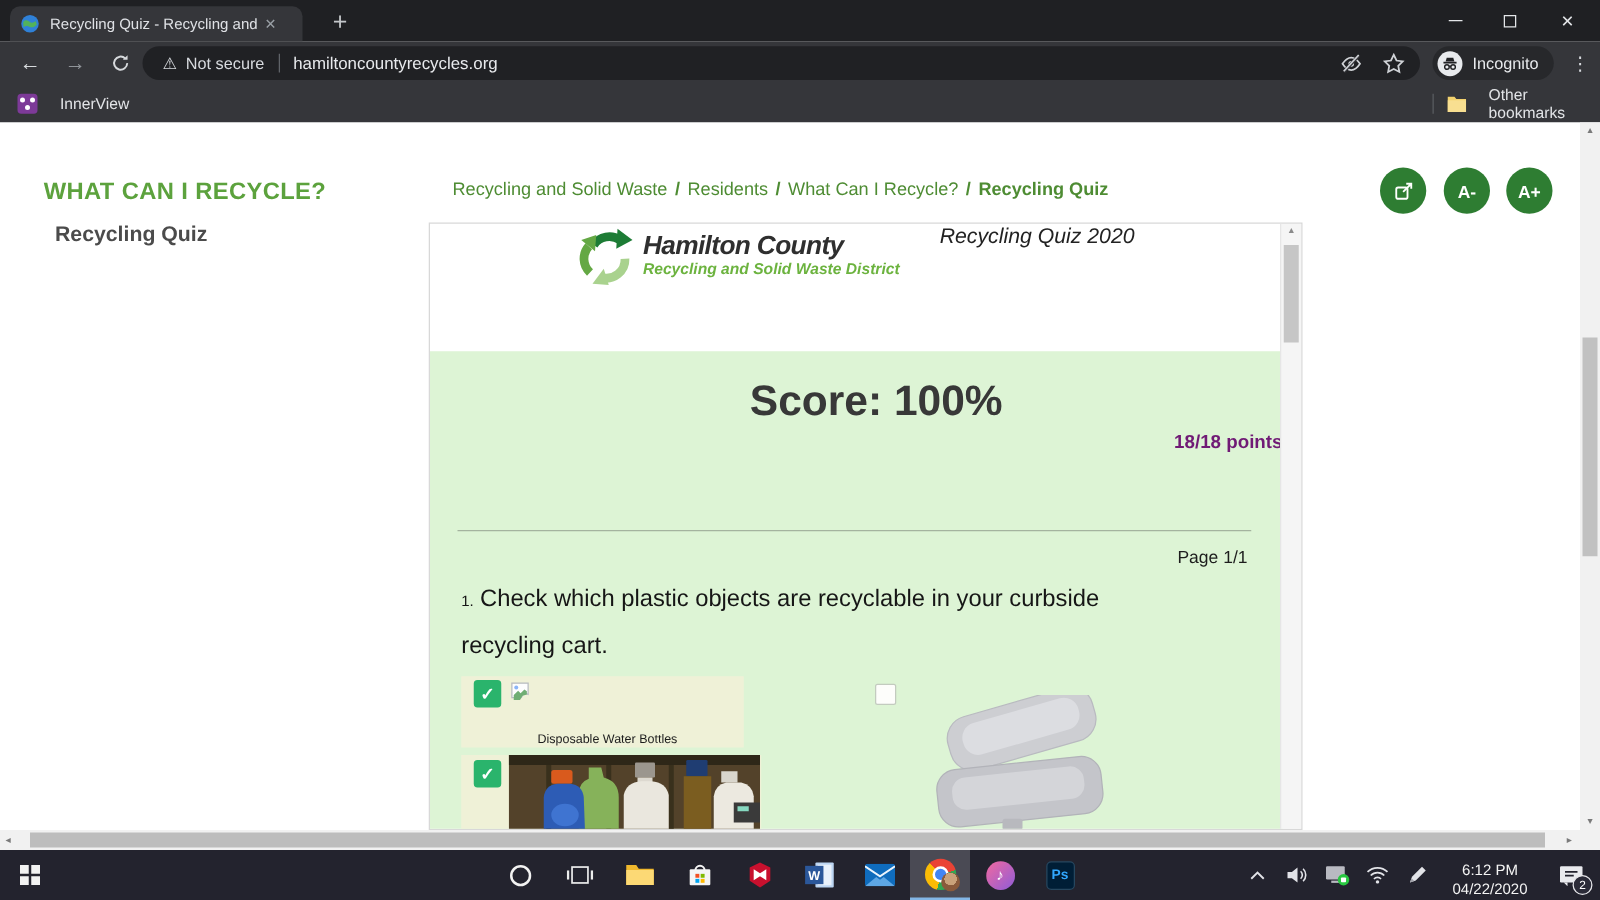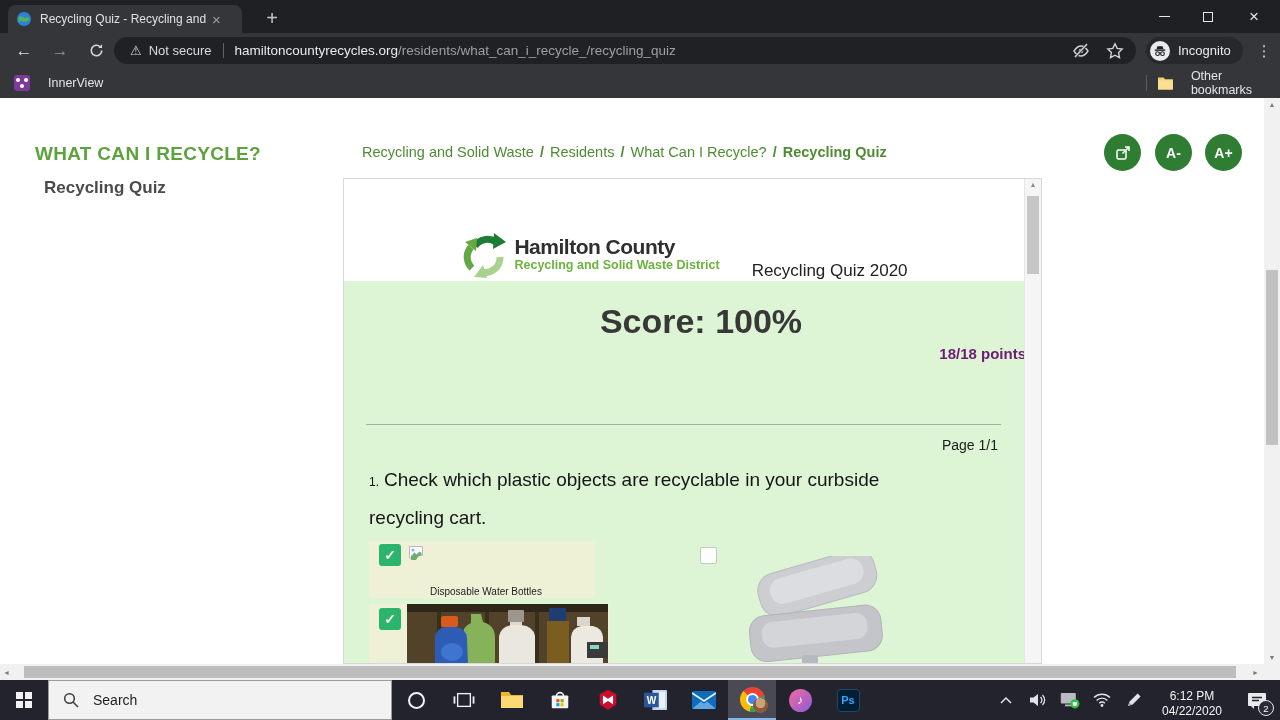--- a/index.html
+++ b/index.html
@@ -59,21 +59,21 @@
   .bc-sep { margin:0 6px; font-weight:700; }
   .bc-current { font-weight:700; }
   .circle-btn { position:absolute; top:36px; width:37px; height:37px; border-radius:50%; background:#2e7d32; color:#fff;
                 display:flex; align-items:center; justify-content:center; font-weight:700; font-size:14px; border:none; }
   .btn-share { left:1104px; } .btn-amin { left:1155px; } .btn-aplus { left:1205px; }
 
   
   .quiz-frame { position:absolute; left:343px; top:80px; width:699px; height:486px; background:#fff;
                 border:1px solid #d8d8d8; overflow:hidden; }
   .quiz-header { position:absolute; left:0; top:0; width:682px; height:102px; background:#fff;
-                 display:flex; align-items:flex-end; justify-content:center; gap:18px; }
+                 display:flex; align-items:flex-start; justify-content:center; gap:18px;font-style:italic; }
   .logo-wrap { display:flex; align-items:center; gap:4px; }
   .logo-text1 { font-size:21px; font-weight:700; color:#2f2f2f; letter-spacing:-0.5px; line-height:1; }
   .logo-text2 { font-size:12.5px; font-weight:700; color:#6cb33f; line-height:1.3; }
   .quiz-title { font-size:17px; color:#222; margin-left:14px; }
   .quiz-green { position:absolute; left:0; top:102px; width:682px; height:384px; background:#ddf4d5; }
   .score { position:absolute; left:0; top:21px; width:100%; text-align:center; font-size:34px; font-weight:700; color:#383838;padding-left:32px; }
   .points { position:absolute; left:0; top:64px; width:100%; text-align:right; font-size:15px; font-weight:700; color:#701a75; }
   .score-divider { position:absolute; left:22px; right:25px; top:143px; border-top:1px solid #a4b39f; }
   .page-ind { position:absolute; right:28px; top:156px; font-size:14px; color:#1d1d1d; }
   .question { position:absolute; left:25px; top:181px; width:545px; font-size:19px; color:#161616; line-height:36px; }
@@ -168,21 +168,20 @@
       <svg width="15" height="15" viewBox="0 0 16 16">
         <path d="M13.6 8a5.6 5.6 0 1 1-1.7-4" fill="none" stroke="#d6d9dc" stroke-width="1.7"></path>
         <path d="M13.9 1.2v4h-4z" fill="#d6d9dc"></path>
       </svg>
     </div>
     <div class="omnibox">
       <span class="warn">⚠</span>
       <span class="notsecure">Not secure</span>
       <span class="url-div"></span>
       <span class="url-domain">hamiltoncountyrecycles.org</span>
-      <span class="url-path">/residents/what_can_i_recycle_/recycling_quiz</span>
       <div class="omni-right">
         <svg width="18" height="18" viewBox="0 0 18 18">
           <path d="M2 9c2.2-3.4 4.7-5 7-5s4.8 1.6 7 5c-2.2 3.4-4.7 5-7 5s-4.8-1.6-7-5z" fill="none" stroke="#cfd2d6" stroke-width="1.4"></path>
           <circle cx="9" cy="9" r="2.3" fill="#cfd2d6"></circle>
           <line x1="3" y1="15.5" x2="15" y2="2.5" stroke="#35363a" stroke-width="2.6"></line>
           <line x1="3" y1="15" x2="15" y2="2" stroke="#cfd2d6" stroke-width="1.4"></line>
         </svg>
         <svg width="18" height="18" viewBox="0 0 18 18">
           <path d="M9 1.8l2.2 4.6 5 .7-3.6 3.5.9 5-4.5-2.4-4.5 2.4.9-5L1.8 7.1l5-.7z" fill="none" stroke="#cfd2d6" stroke-width="1.4"></path>
         </svg>
@@ -339,27 +338,20 @@
 
   <div class="taskbar">
     <div class="tb-start">
       <span class="win-logo">
           <i></i>
           <i></i>
           <i></i>
           <i></i>
         </span>
     </div>
-    <div class="tb-search">
-      <svg width="16" height="16" viewBox="0 0 16 16">
-        <circle cx="6.5" cy="6.5" r="4.8" fill="none" stroke="#3b3b3b" stroke-width="1.5"></circle>
-        <line x1="10.2" y1="10.2" x2="15" y2="15" stroke="#3b3b3b" stroke-width="1.5"></line>
-      </svg>
-      <span>Search</span>
-    </div>
 
     <div class="tb-icons">
       <div class="tb-ico">
           <span class="cortana-ring"></span>
         </div>
       <div class="tb-ico">
         <svg width="22" height="20" viewBox="0 0 24 22">
           <rect x="5" y="4" width="14" height="14" fill="none" stroke="#eceded" stroke-width="1.5"></rect>
           <rect x="0.5" y="7" width="2" height="8" fill="#eceded"></rect>
             <rect x="21.5" y="7" width="2" height="8" fill="#eceded"></rect>

